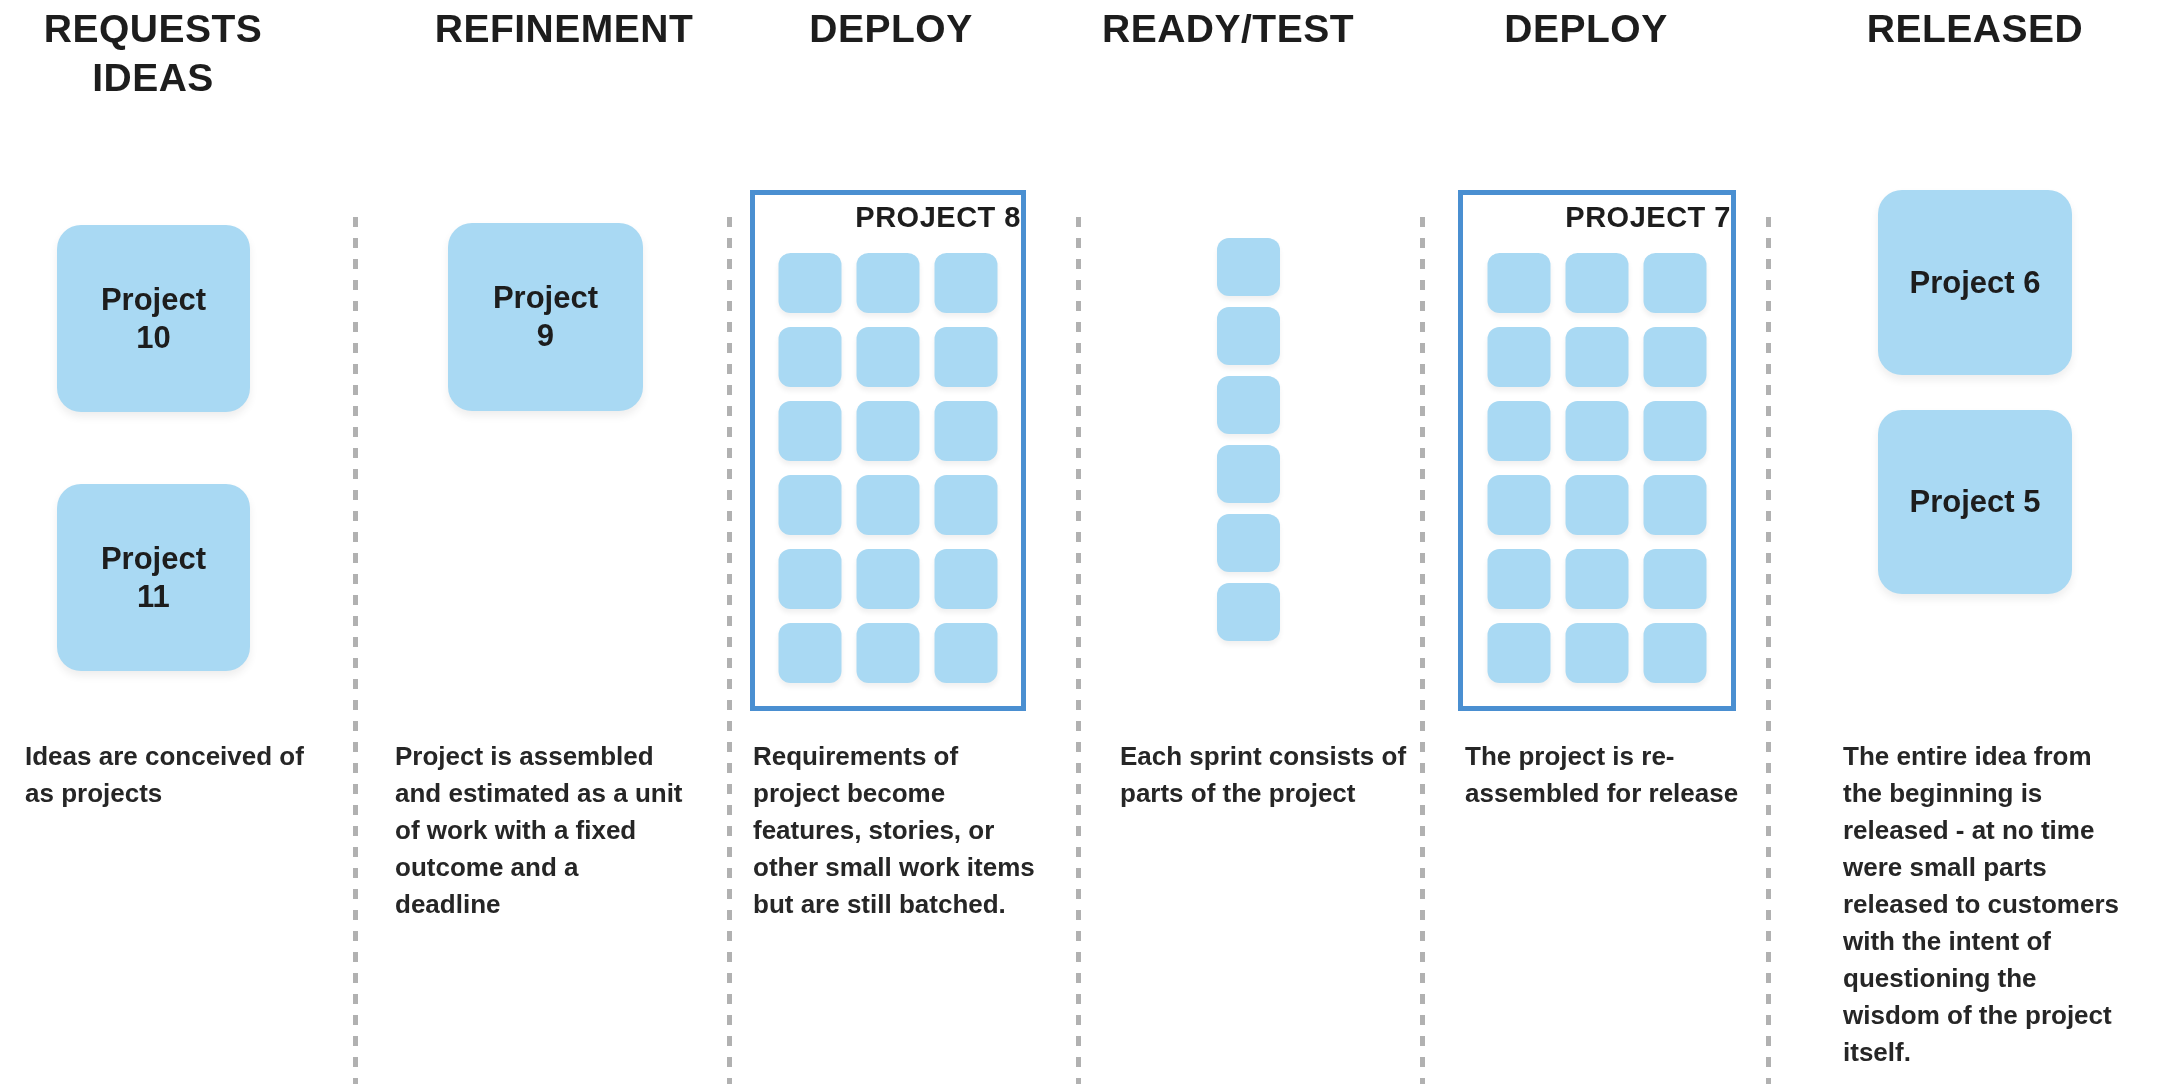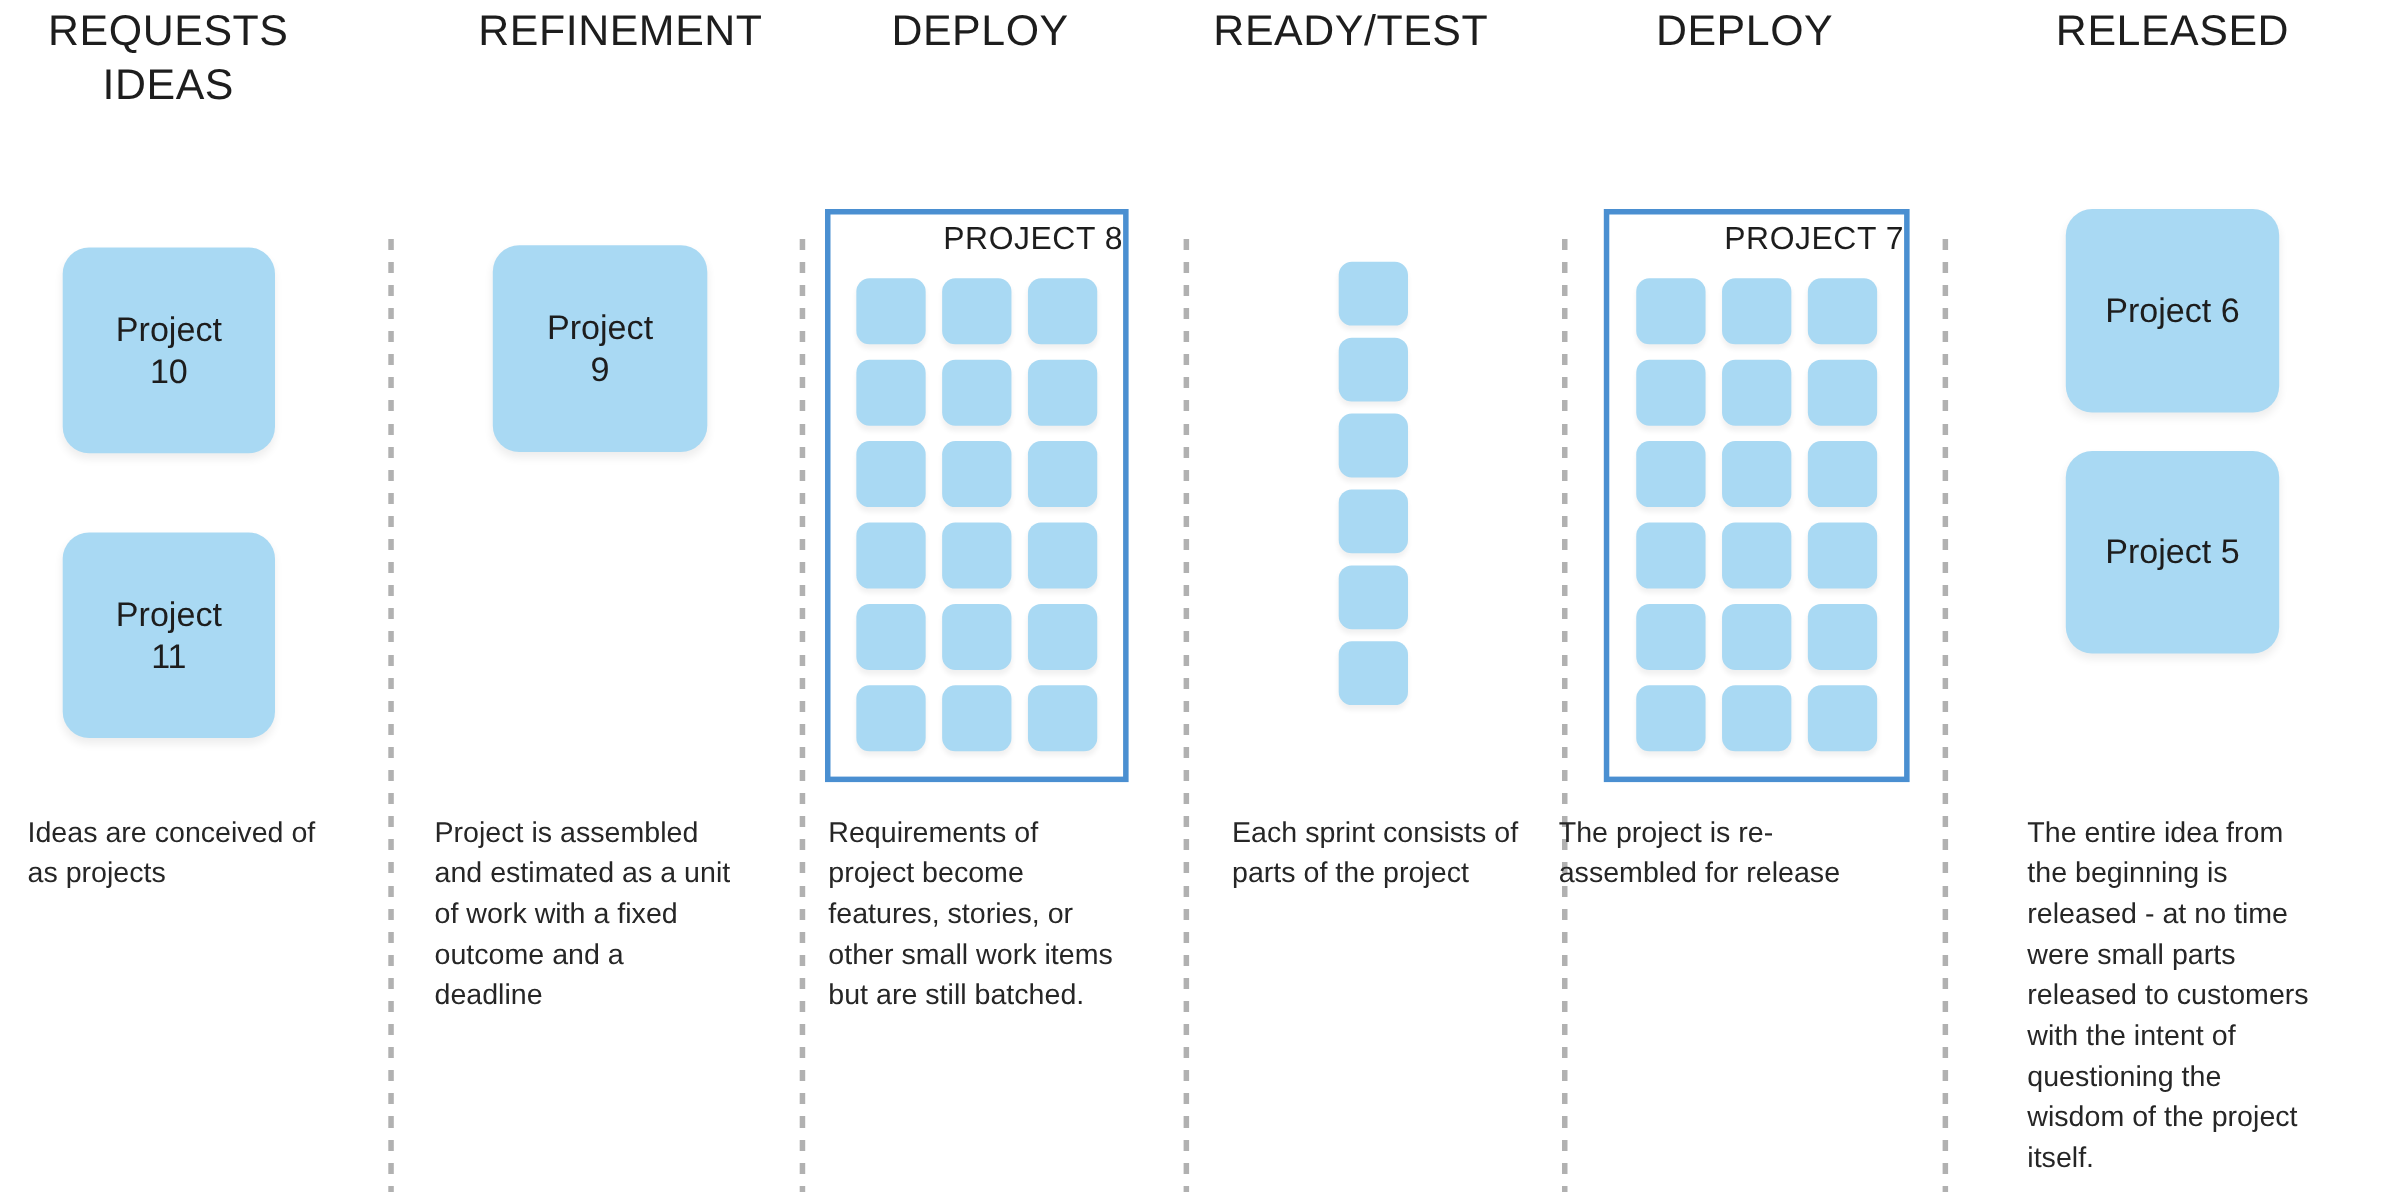--- a/index.html
+++ b/index.html
@@ -4,20 +4,21 @@
 <style>
   html, body { margin: 0; padding: 0; background: #ffffff; }
   .board {
     position: relative;
     width: 2174px;
     height: 1084px;
     background: #ffffff;
     font-family: "Liberation Sans", "DejaVu Sans", sans-serif;
     color: var(--text, #1d1d1d);
     overflow: hidden;
+    font-weight: bold;
   }
   .col-header {
     position: absolute;
     top: 4px;
     width: 320px;
     text-align: center;
     font-size: 39px;
     line-height: 49px;
     letter-spacing: 0.5px;
     color: var(--text, #1d1d1d);
@@ -199,21 +200,21 @@
 of work with a fixed
 outcome and a
 deadline</div>
   <div class="caption" style="left:753px;top:738px;width:330px">Requirements of
 project become
 features, stories, or
 other small work items
 but are still batched.</div>
   <div class="caption" style="left:1120px;top:738px;width:330px">Each sprint consists of
 parts of the project</div>
-  <div class="caption" style="left:1417px;top:738px;width:300px">The project is re-
+  <div class="caption" style="left:1465px;top:738px;width:300px">The project is re-
 assembled for release</div>
   <div class="caption" style="left:1843px;top:738px;width:320px">The entire idea from
 the beginning is
 released - at no time
 were small parts
 released to customers
 with the intent of
 questioning the
 wisdom of the project
 itself.</div>

